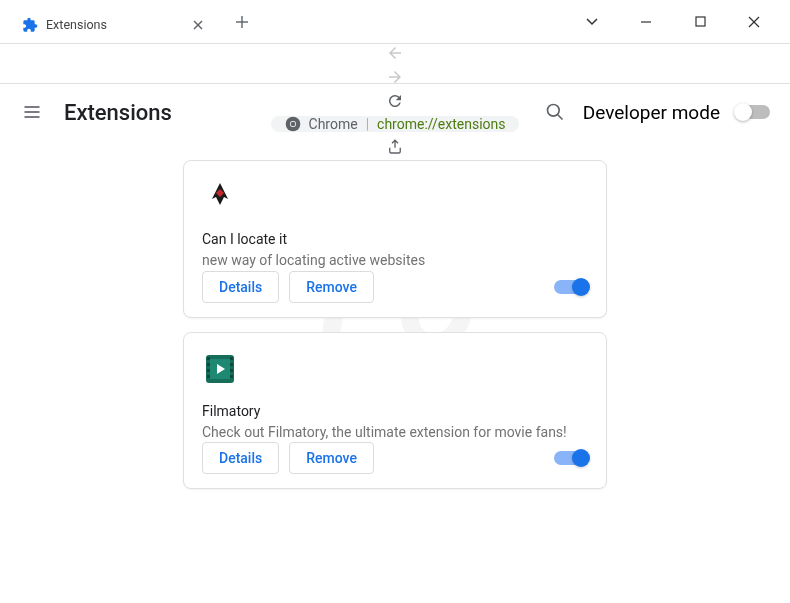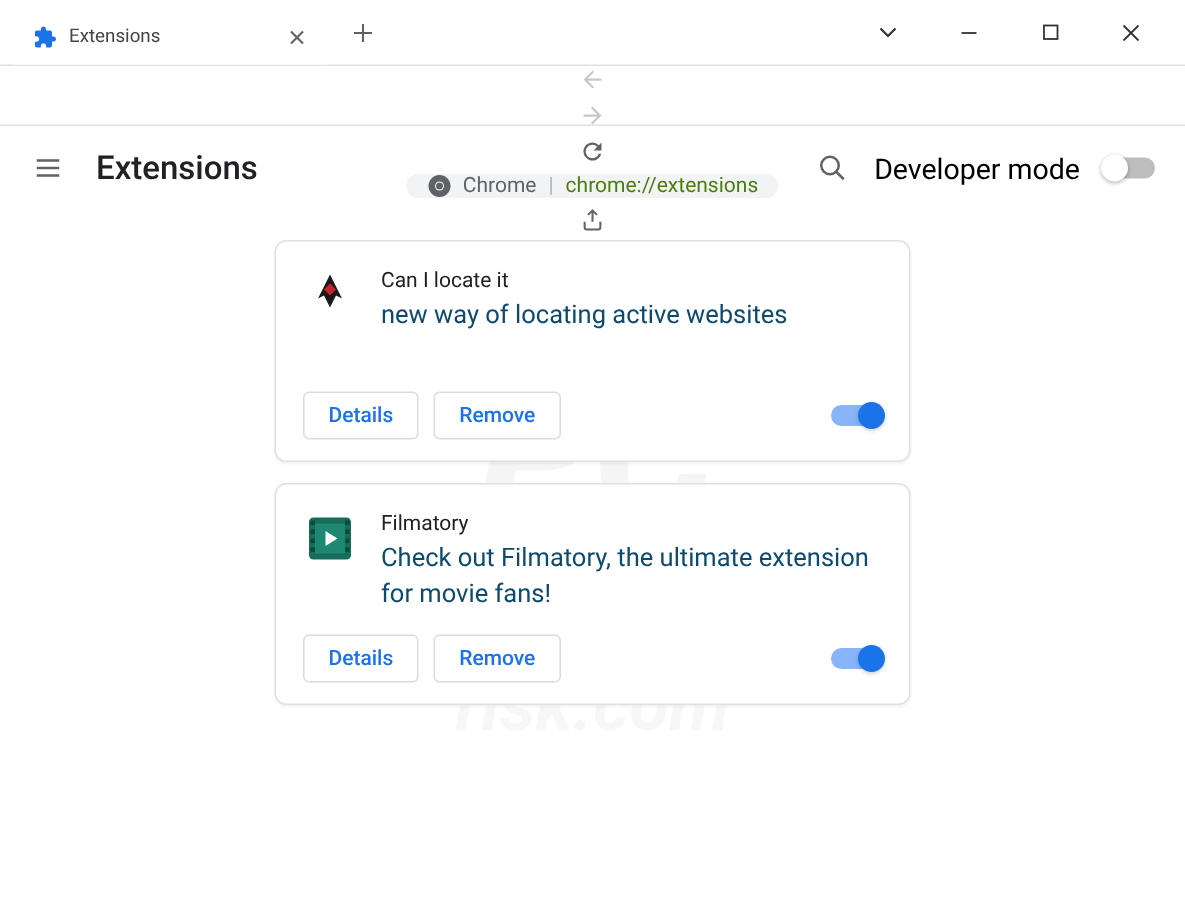--- a/index.html
+++ b/index.html
@@ -228,38 +228,39 @@
   background: #fff;
   border: 1px solid #e0e0e0;
   border-radius: 8px;
   padding: 18px 18px 14px 18px;
   box-shadow: 0 1px 2px rgba(0,0,0,0.05);
 }
 .card-top {
   display: flex;
   gap: 16px;
   min-height: 82px;
+  flex-direction: column;
 }
 .ext-icon {
   width: 36px;
   height: 36px;
   flex-shrink: 0;
   display: flex;
   align-items: center;
   justify-content: center;
 }
 .ext-info { flex: 1; }
 .ext-name {
   font-size: 14px;
   color: #202124;
   margin-bottom: 4px;
 }
 .ext-desc {
-  font-size: 17px;
-  color: #0c4a6e;
+  font-size: 14px;
+  color: #737373;
   line-height: 1.4;
 }
 .card-bottom {
   display: flex;
   align-items: center;
   gap: 10px;
 }
 .btn {
   height: 32px;
   padding: 0 16px;

